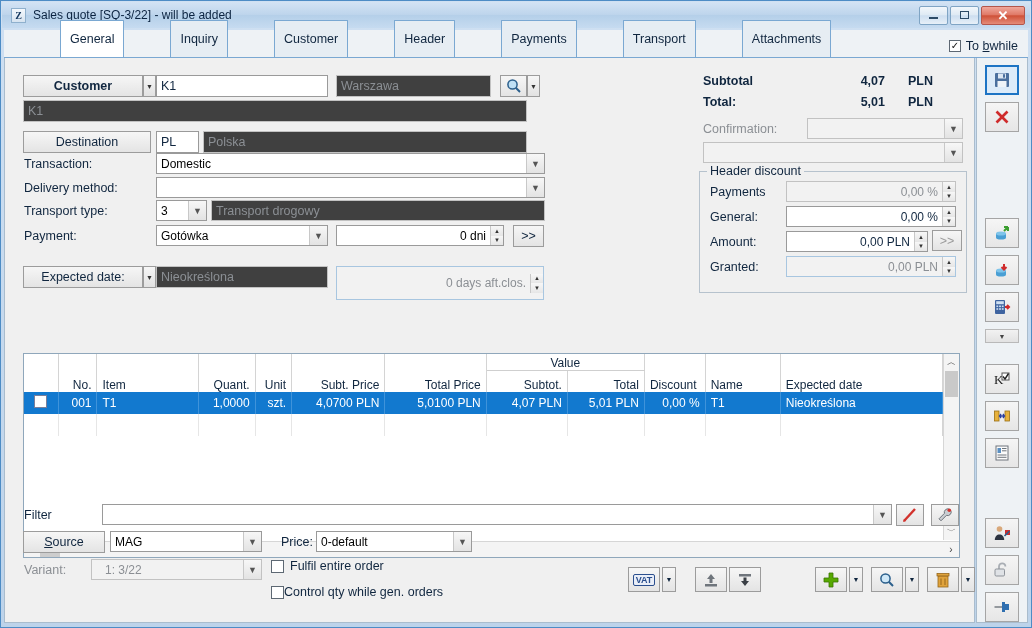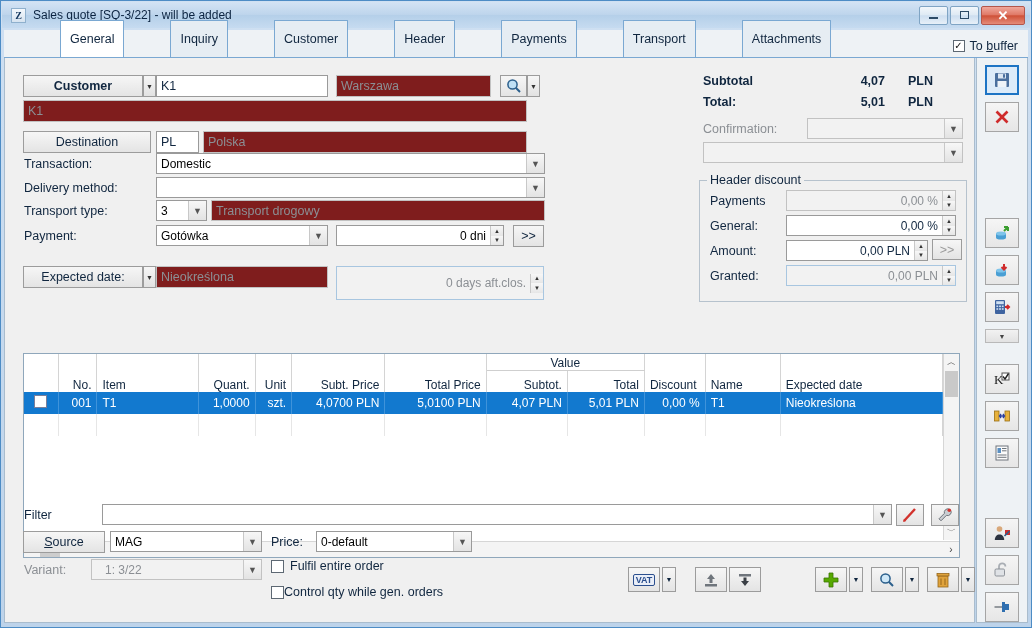--- a/index.html
+++ b/index.html
@@ -87,21 +87,21 @@
   .lbl.dim { color: #8b8f94; }
   input, select, .fld {
     font-family: "Liberation Sans", sans-serif; font-size: 12.5px;
     color: #10263f;
   }
   .fld {
     background: #ffffff; border: 1px solid #9a9a9a;
     height: 21px; display: flex; align-items: center;
     padding: 0 4px; overflow: hidden; white-space: nowrap;
   }
-  .fld.ro { background: #7f1d1d; border-color: #c2c2c2; color: #8b8f94; }
+  .fld.ro { background: #404040; border-color: #c2c2c2; color: #8b8f94; }
   .btn3d {
     background: linear-gradient(to bottom,#f6f6f6,#e4e4e4);
     border: 1px solid #9c9c9c; height: 22px;
     display: flex; align-items: center; justify-content: center;
     color: #10263f; font-size: 12.5px;
   }
   .btn3d.bold { font-weight: bold; }
   .arrowbtn {
     width: 13px; height: 22px;
     background: linear-gradient(to bottom,#f6f6f6,#e2e2e2);
@@ -213,21 +213,21 @@
   <div class="tabstrip">
     <div class="tab active">General</div>
     <div class="tab">Inquiry</div>
     <div class="tab">Customer</div>
     <div class="tab">Header</div>
     <div class="tab">Payments</div>
     <div class="tab">Transport</div>
     <div class="tab">Attachments</div>
     <div class="tobuffer">
       <span class="chk">✓</span>
-      <span><span>To </span><span class="u">b</span><span>uffer</span></span>
+      <span><span>To </span><span class="u">b</span><span>while</span></span>
     </div>
   </div>
 
   <div class="client">
 
     <div class="btn3d bold" style="position:absolute;left:18px;top:17px;width:120px;">Customer</div>
     <div class="arrowbtn" style="position:absolute;left:138px;top:17px;">▼</div>
     <div class="fld" style="position:absolute;left:151px;top:17px;width:172px;height:22px;">K1</div>
     <div class="fld ro" style="position:absolute;left:331px;top:17px;width:155px;height:22px;">Warszawa</div>
     <div class="btn3d" style="position:absolute;left:495px;top:17px;width:27px;">
@@ -301,21 +301,21 @@
     <div class="lbl dim" style="position:absolute;left:698px;top:64px;">Confirmation:</div>
     <div class="combo ro" style="position:absolute;left:802px;top:60px;width:156px;">
       <div class="txt"></div>
       <div class="ddbtn">▼</div>
     </div>
     <div class="combo ro" style="position:absolute;left:698px;top:84px;width:260px;">
       <div class="txt"></div>
       <div class="ddbtn">▼</div>
     </div>
 
-    <div class="gbox" style="left:694px;top:122px;width:268px;height:122px;">
+    <div class="gbox" style="left:694px;top:113px;width:268px;height:122px;">
       <div class="gbox-title">Header discount</div>
 
       <div class="lbl" style="position:absolute;left:10px;top:13px;">Payments</div>
       <div class="combo ro" style="position:absolute;left:86px;top:9px;width:170px;">
         <div class="txt" style="text-align:right;">0,00 %</div>
         <div class="spin">
             <div>▲</div>
             <div>▼</div>
           </div>
       </div>
@@ -449,21 +449,21 @@
     </div>
 
     <div class="btn3d" style="position:absolute;left:18px;top:473px;width:82px;">
         <span class="u">S</span>
         <span>ource</span>
       </div>
     <div class="combo" style="position:absolute;left:105px;top:473px;width:152px;">
       <div class="txt">MAG</div>
       <div class="ddbtn">▼</div>
     </div>
-    <div class="lbl" style="position:absolute;left:266px;top:477px;">Price:</div>
+    <div class="lbl" style="position:absolute;left:276px;top:477px;">Price:</div>
     <div class="combo" style="position:absolute;left:311px;top:473px;width:156px;">
       <div class="txt">0-default</div>
       <div class="ddbtn">▼</div>
     </div>
 
     <div class="lbl dim" style="position:absolute;left:19px;top:505px;">Variant:</div>
     <div class="combo ro" style="position:absolute;left:86px;top:501px;width:171px;">
       <div class="txt" style="padding-left:13px;">1:  3/22</div>
       <div class="ddbtn">▼</div>
     </div>

